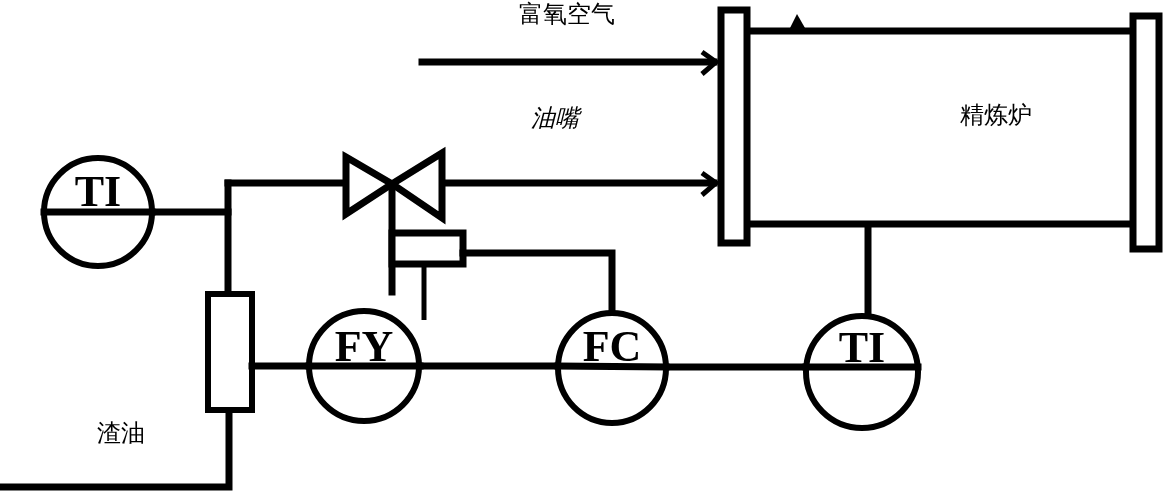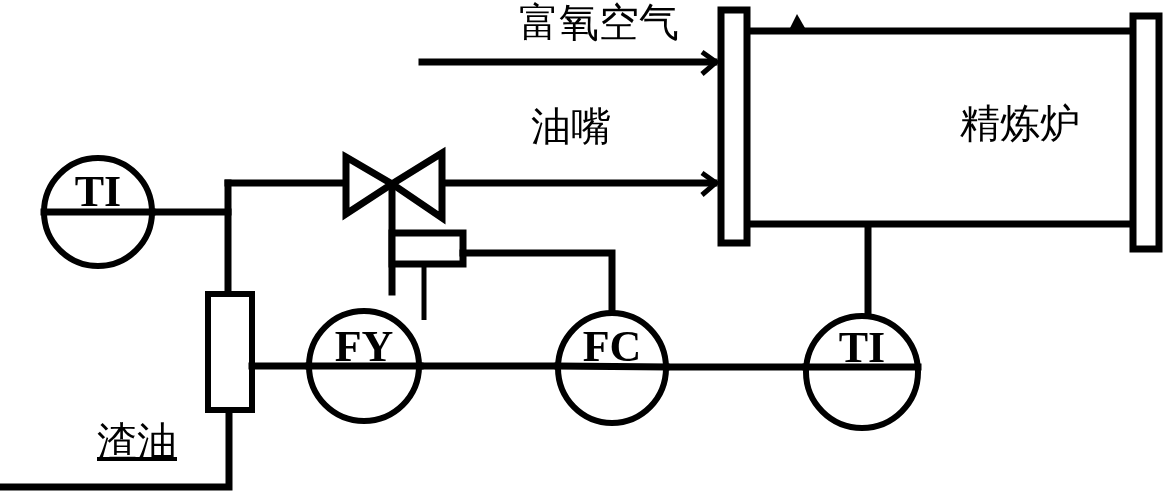--- a/index.html
+++ b/index.html
@@ -1,18 +1,18 @@
 <!DOCTYPE html>
 <html><head>
   <meta charset="utf-8">
   <style>
     html, body { margin: 0; padding: 0; background: #ffffff; }
     body { width: 1166px; height: 493px; position: relative; overflow: hidden; }
     #diagram { position: absolute; left: 0; top: 0; width: 1166px; height: 493px; }
-    .lbl { position: absolute; font-family: "DejaVu Serif", "Liberation Serif", serif; font-size: 40px; color: #000; line-height: 1; white-space: nowrap; }
+    .lbl { position: absolute; font-family: "DejaVu Serif", "Liberation Serif", serif; font-size: 24px; color: #000; line-height: 1; white-space: nowrap; }
     .tag { font-family: "Liberation Serif", "DejaVu Serif", serif; font-weight: bold; font-size: 44px; fill: #000; }
     .pipe { stroke: #000; stroke-width: 7; fill: none; stroke-linecap: square; }
     .thin { stroke: #000; stroke-width: 5; fill: none; }
   </style>
 </head>
 <body>
 
 <svg id="diagram" viewBox="0 0 1166 493" xmlns="http://www.w3.org/2000/svg">
 
   <g>
@@ -74,15 +74,15 @@
   </g>
 
   <g>
     <ellipse cx="862" cy="372" rx="56" ry="56" fill="#fff" stroke="#000" stroke-width="6"></ellipse>
     <line class="pipe" x1="806" y1="367" x2="918" y2="367"></line>
     <text class="tag" x="862" y="362" text-anchor="middle">TI</text>
   </g>
 </svg>
 
 <div class="lbl" style="left:519px; top:2px;">富氧空气</div>
-<div class="lbl" style="left:531px; top:106px;">油嘴</div>
+<div class="lbl" style="left:531px; top:106px;font-style:italic;">油嘴</div>
 <div class="lbl" style="left:940px; top:103px;margin-left:20px;">精炼炉</div>
-<div class="lbl" style="left:97px; top:421px;text-decoration:underline;">渣油</div>
+<div class="lbl" style="left:97px; top:421px;">渣油</div>
 
 </body></html>

